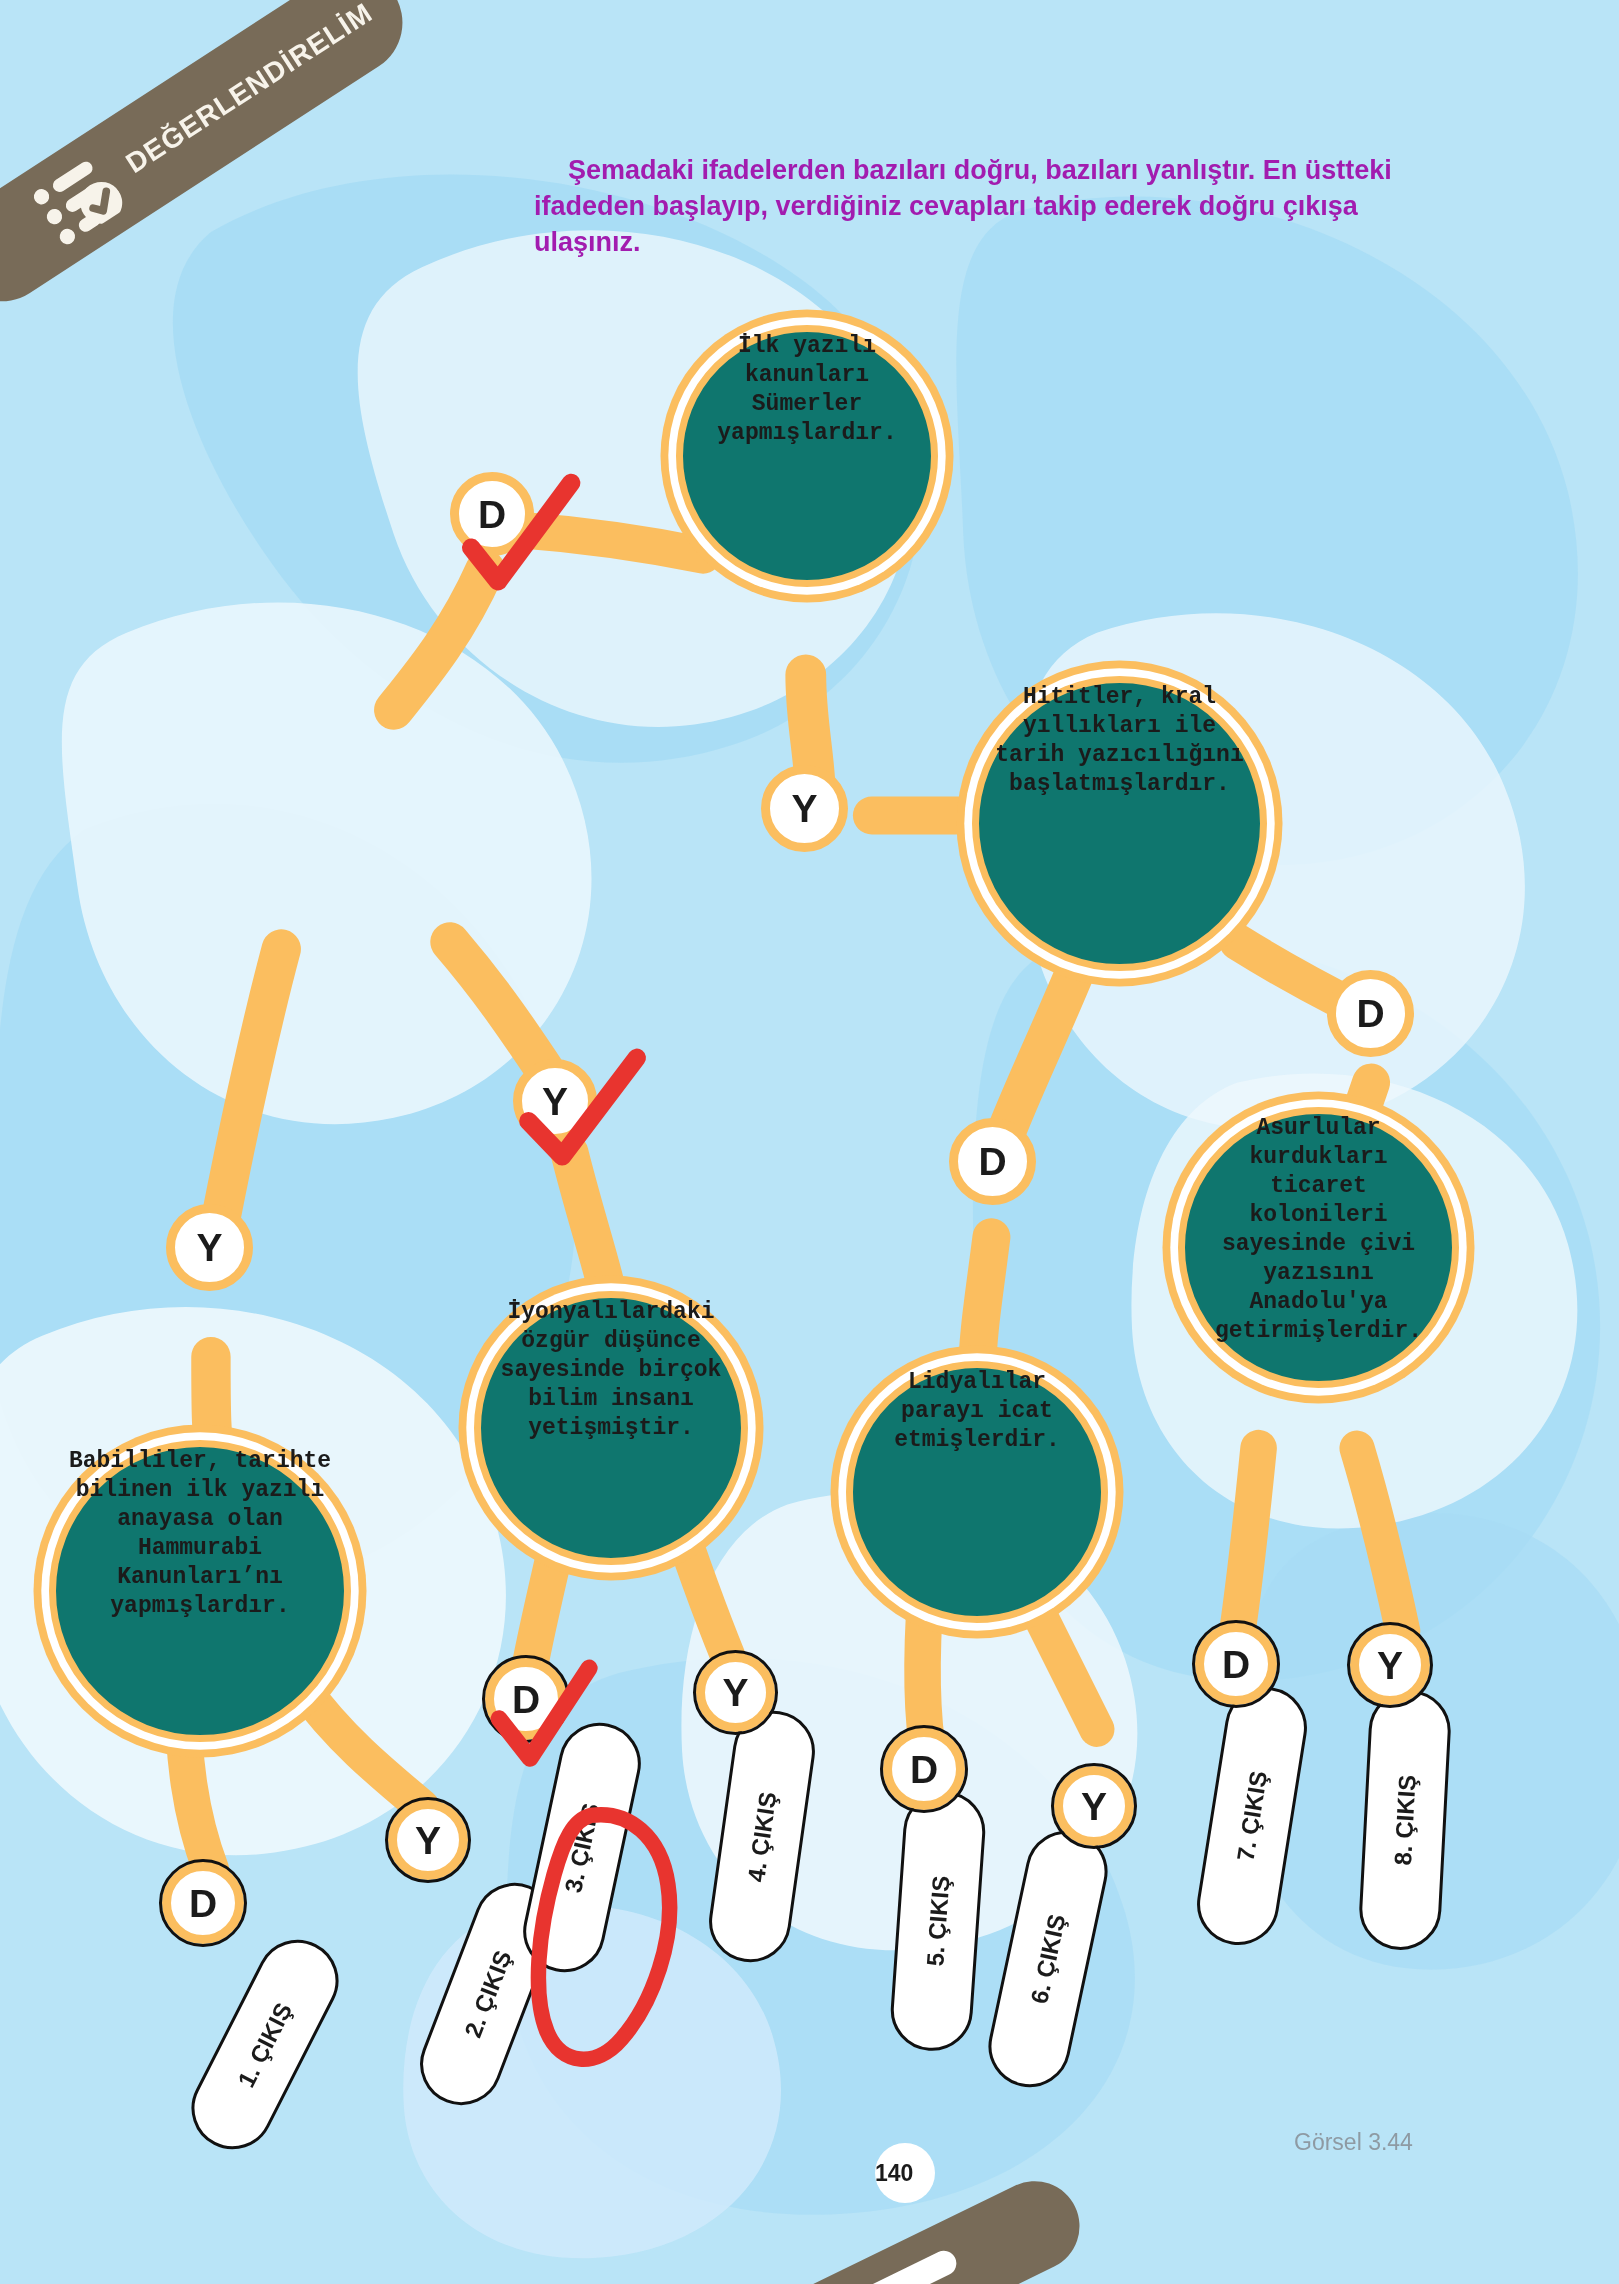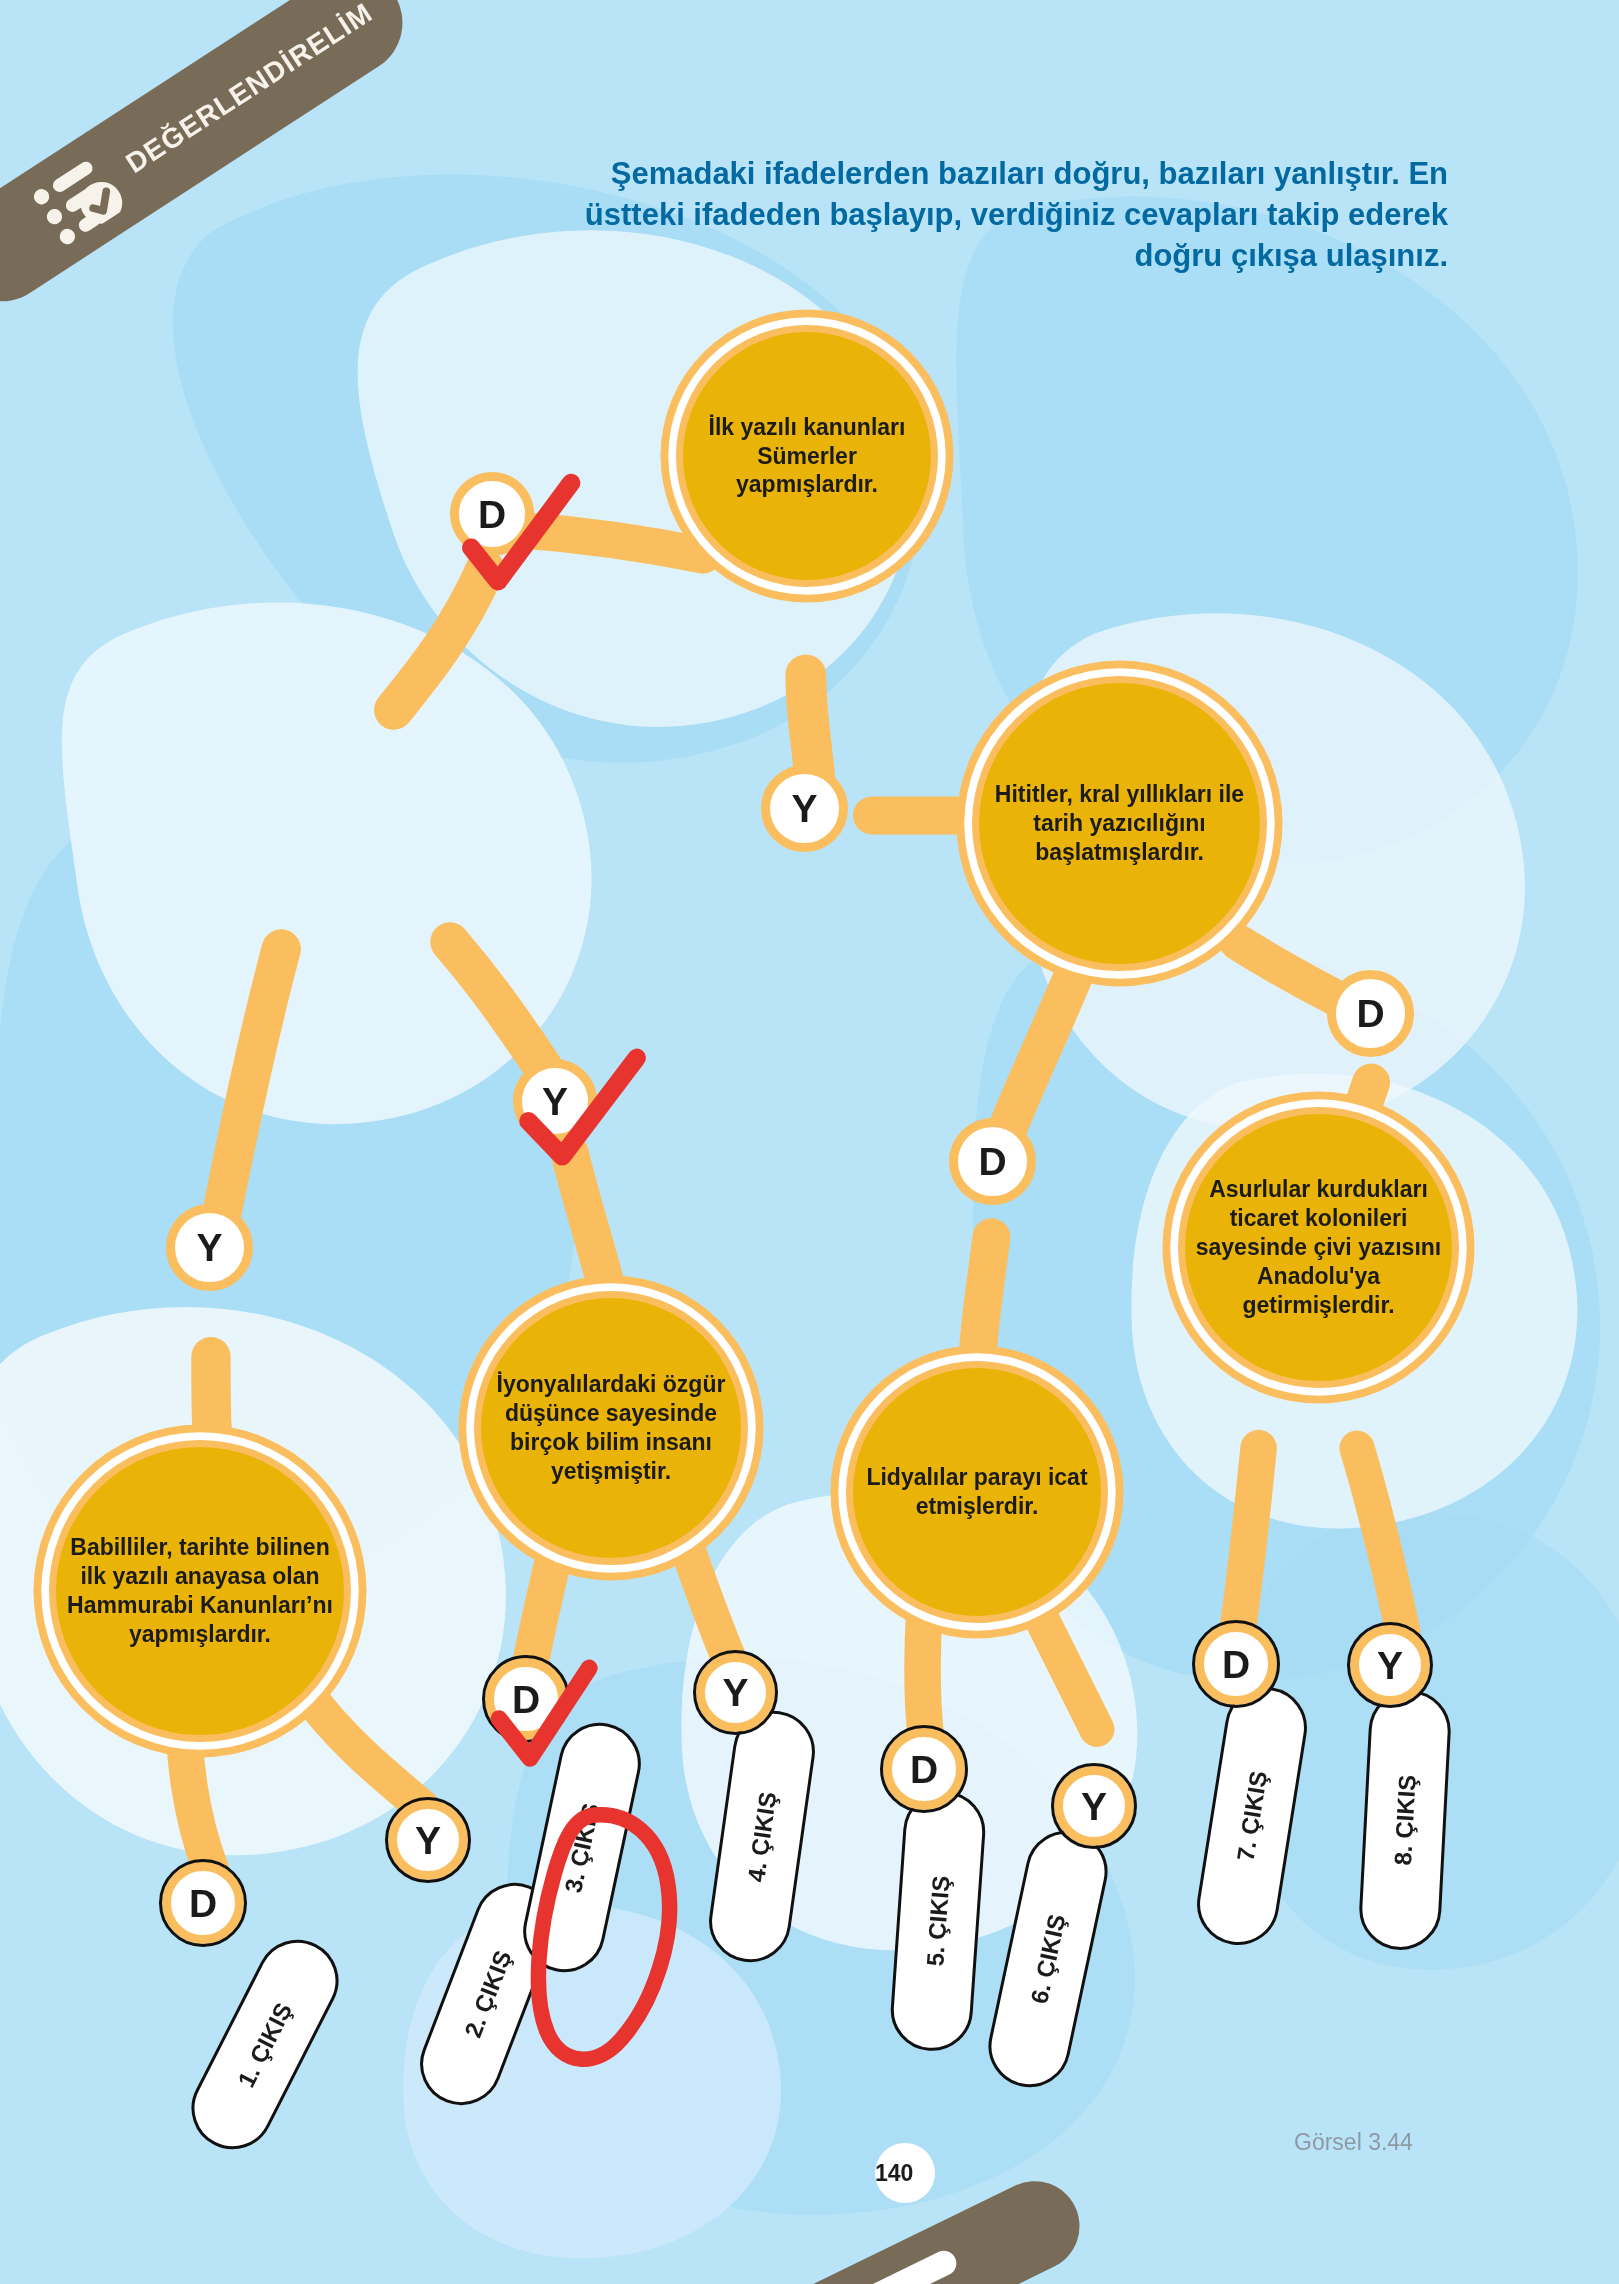--- a/index.html
+++ b/index.html
@@ -44,41 +44,42 @@
     font-weight: bold;
     letter-spacing: 1.1px;
     white-space: nowrap;
   }
 
   
   .instructions {
     position: absolute;
     left: 534px; top: 153px;
     width: 914px;
-    font-size: 31px;
+    font-size: 27px;
     font-weight: bold;
     line-height: 1.33;
-    color: #0369a1;
+    color: #a21caf;
     text-indent: 34px;
-    text-align: right;
+    text-align: left;
     z-index: 35;
   }
 
   
   .bubble {
     position: absolute;
     border-radius: 50%;
-    background: #eab308;
+    background: #0f766e;
     border: 7.7px solid #fbbe5f;
     box-shadow: 0 0 0 7.7px #ffffff, 0 0 0 15.5px #fbbe5f;
     display: flex;
-    align-items: center;
+    align-items: flex-start;
     justify-content: center;
     text-align: center;
     z-index: 20;
+    font-family: Liberation Mono, monospace;
   }
   .bubble-text {
     font-size: 23px;
     font-weight: bold;
     line-height: 1.26;
     color: #1b1b1b;
     padding: 0 9.8px;
   }
 
   

